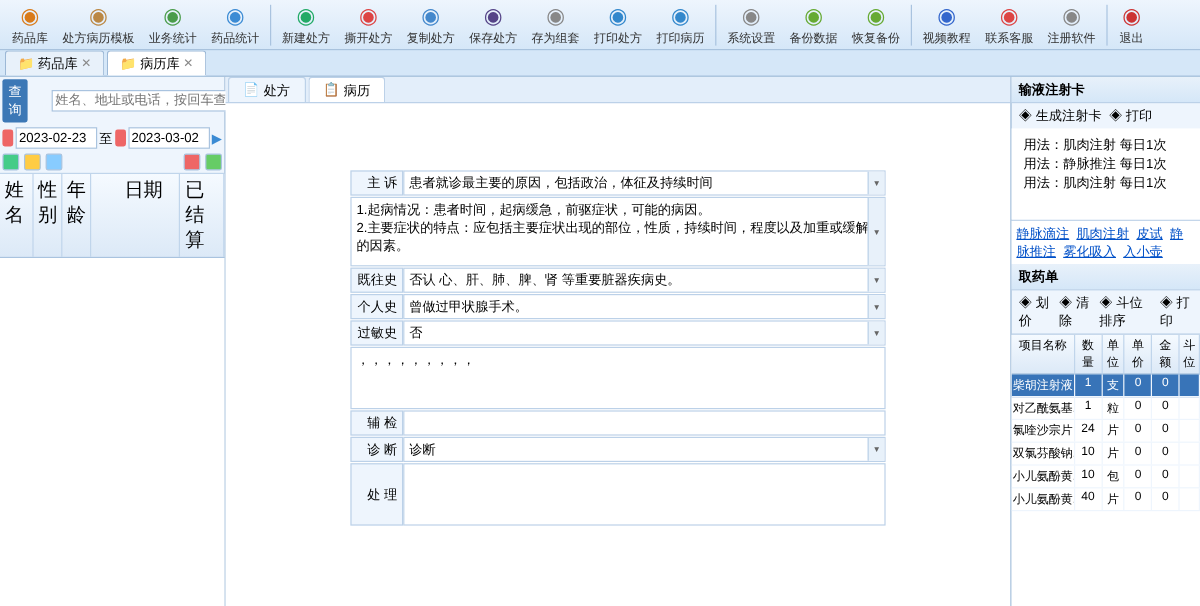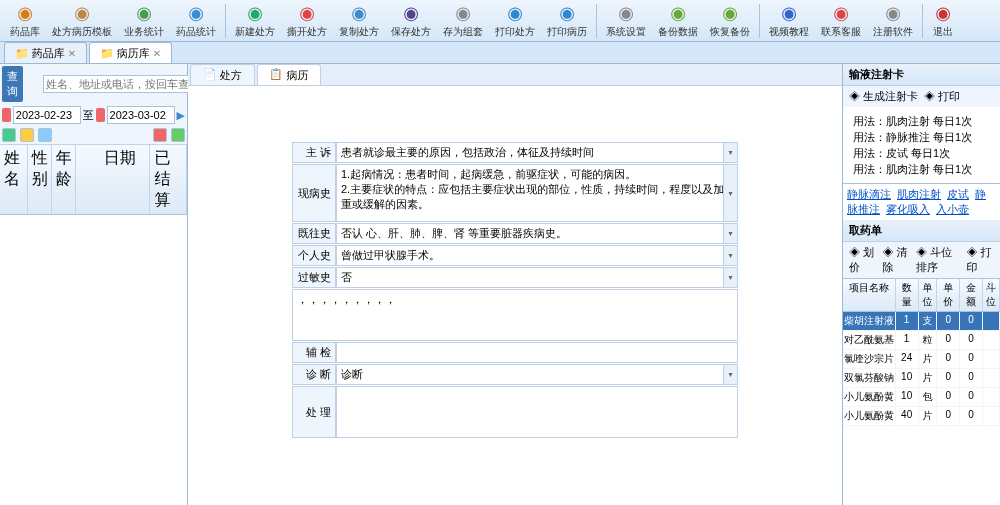--- a/index.html
+++ b/index.html
@@ -190,21 +190,20 @@
           <span>病历</span>
         </div>
       </div>
     <div class="cbody">
       <div class="form" id="form">
           <div class="frow">
             <div class="flabel">主 诉</div>
             <div class="fcell"><span style="white-space:pre-wrap">患者就诊最主要的原因，包括政治，体征及持续时间</span><div class="fdd">▾</div></div>
           </div>
           <div class="frow">
-            <div class="flabel">现病史</div>
             <div class="fcell tall"><span style="white-space:pre-wrap">1.起病情况：患者时间，起病缓急，前驱症状，可能的病因。
 2.主要症状的特点：应包括主要症状出现的部位，性质，持续时间，程度以及加重或缓解的因素。</span><div class="fdd">▾</div></div>
           </div>
           <div class="frow">
             <div class="flabel">既往史</div>
             <div class="fcell"><span style="white-space:pre-wrap">否认 心、肝、肺、脾、肾 等重要脏器疾病史。</span><div class="fdd">▾</div></div>
           </div>
           <div class="frow">
             <div class="flabel">个人史</div>
             <div class="fcell"><span style="white-space:pre-wrap">曾做过甲状腺手术。</span><div class="fdd">▾</div></div>
@@ -235,21 +234,20 @@
   <div class="right">
     <div class="rpanel">
       <div class="rtitle">输液注射卡</div>
       <div class="rtools" id="rtools1">
           <span>◈ 生成注射卡</span>
           <span>◈ 打印</span>
         </div>
       <div class="rbody" id="rbody1">
           <div>用法：肌肉注射   每日1次</div>
           <div>用法：静脉推注   每日1次</div>
-          <div>用法：皮试  每日1次</div>
           <div>用法：肌肉注射   每日1次</div>
         </div>
     </div>
     <div class="rlinks" id="rlinks"><a>静脉滴注</a><a>肌肉注射</a><a>皮试</a><a>静脉推注</a><a>雾化吸入</a><a>入小壶</a></div>
     <div class="rpanel">
       <div class="rtitle">取药单</div>
       <div class="rtools" id="rtools2">
           <span>◈ 划价</span>
           <span>◈ 清除</span>
           <span>◈ 斗位排序</span>

